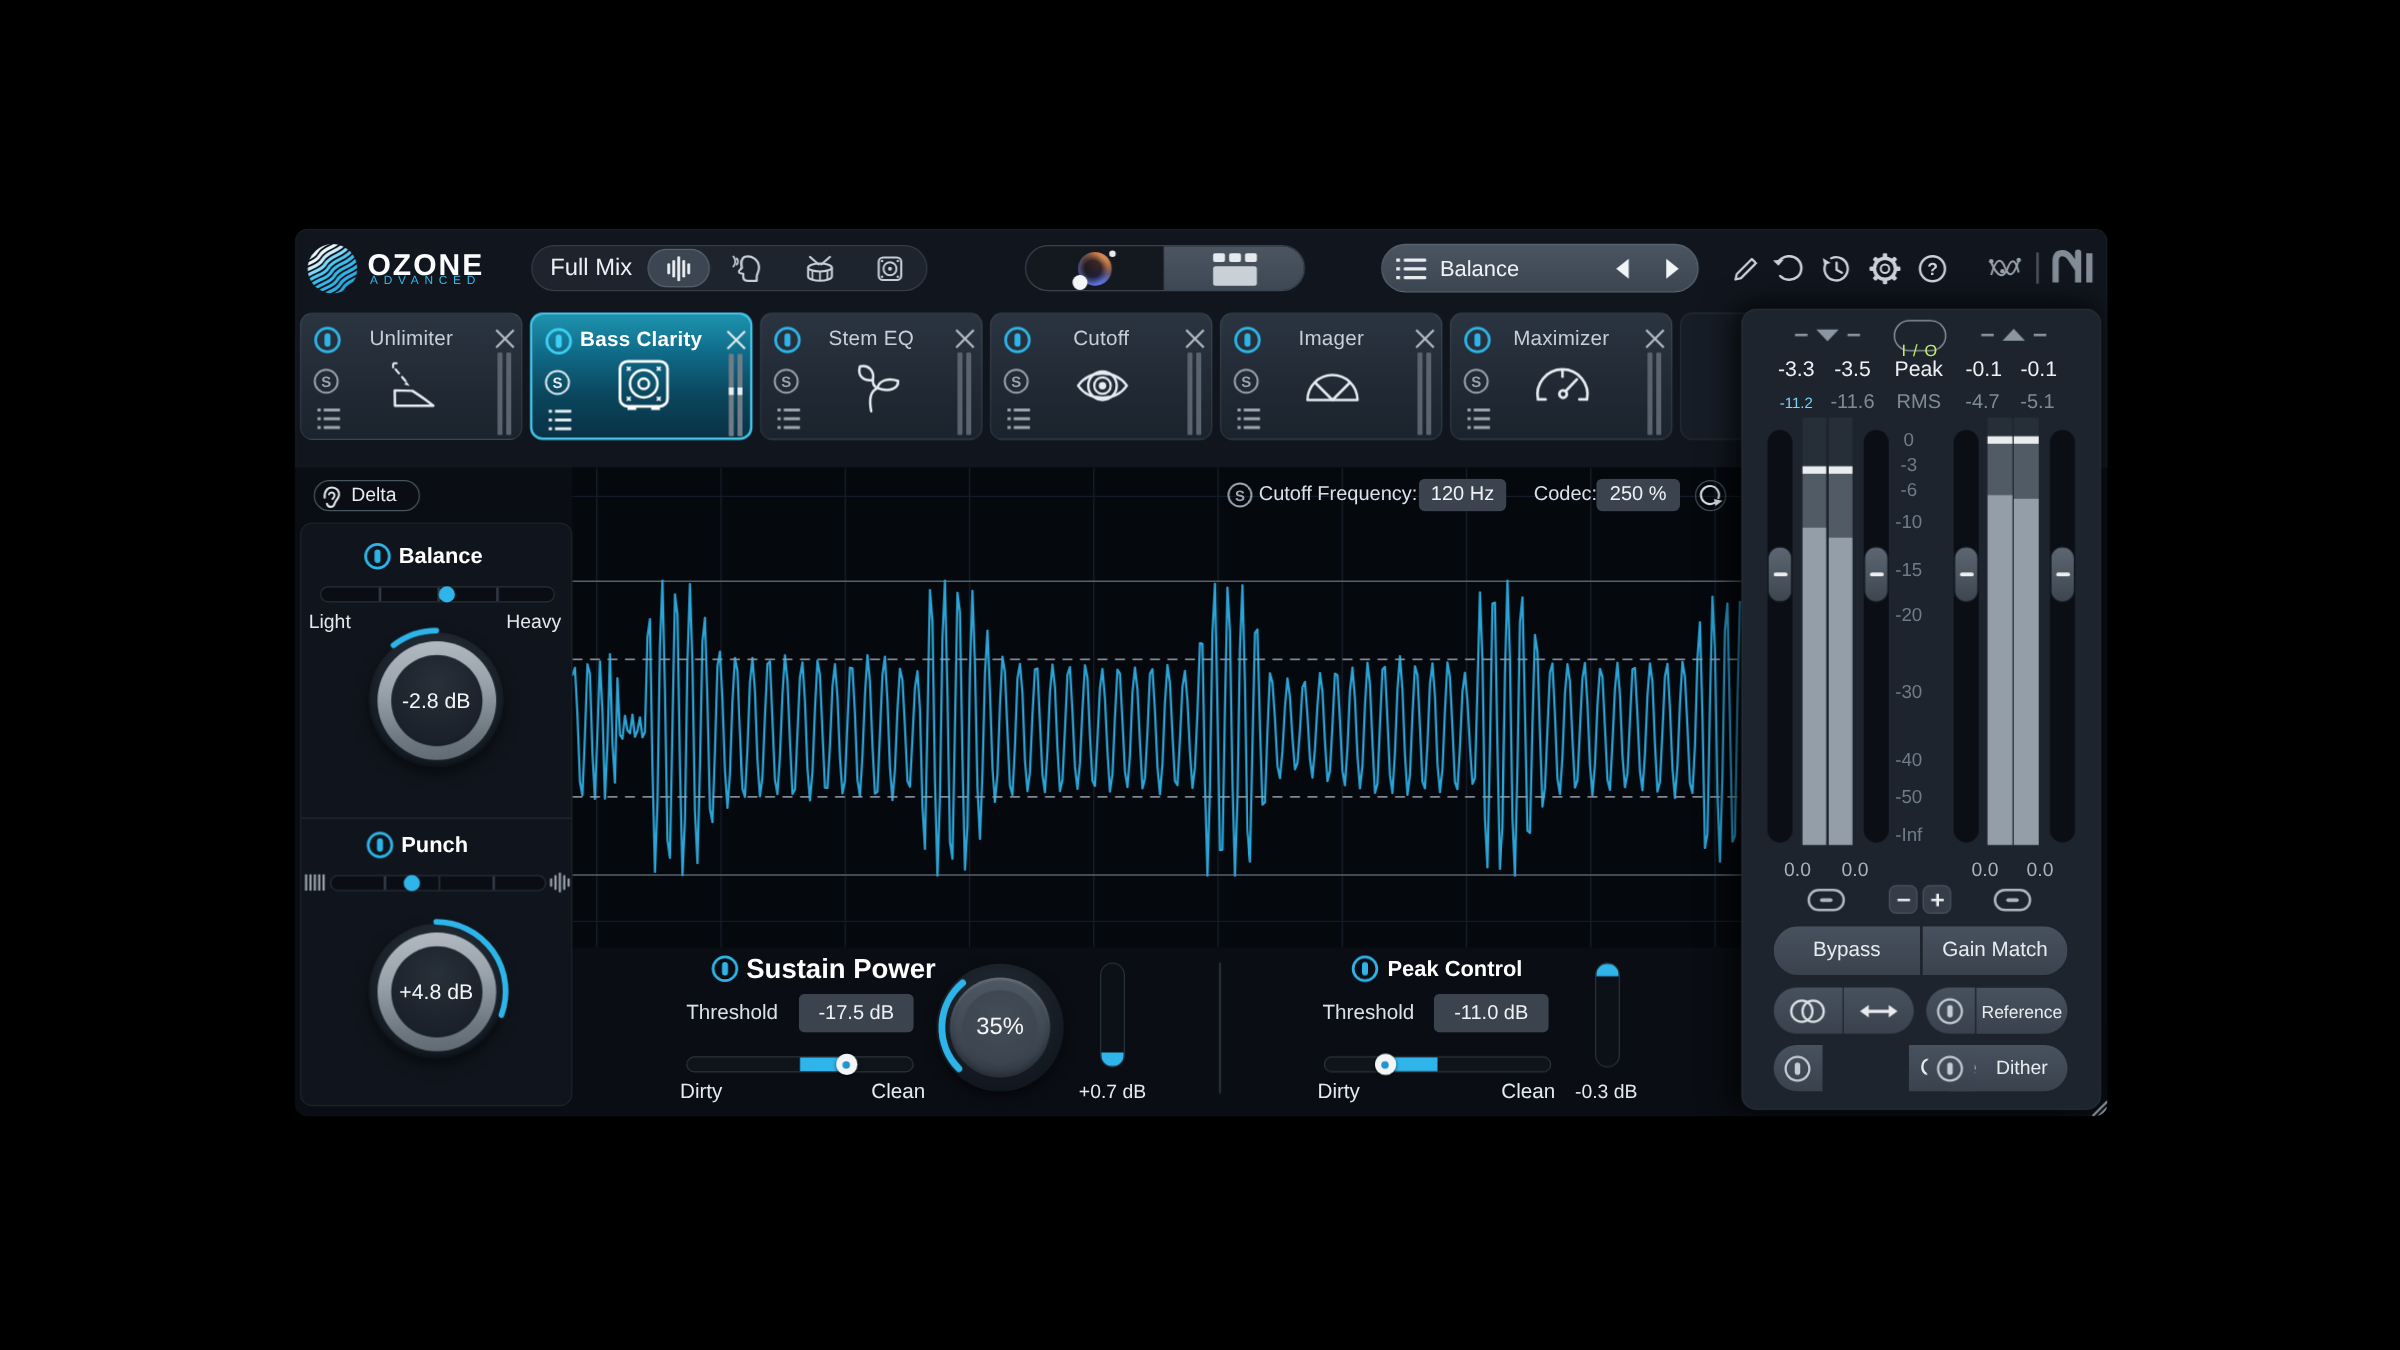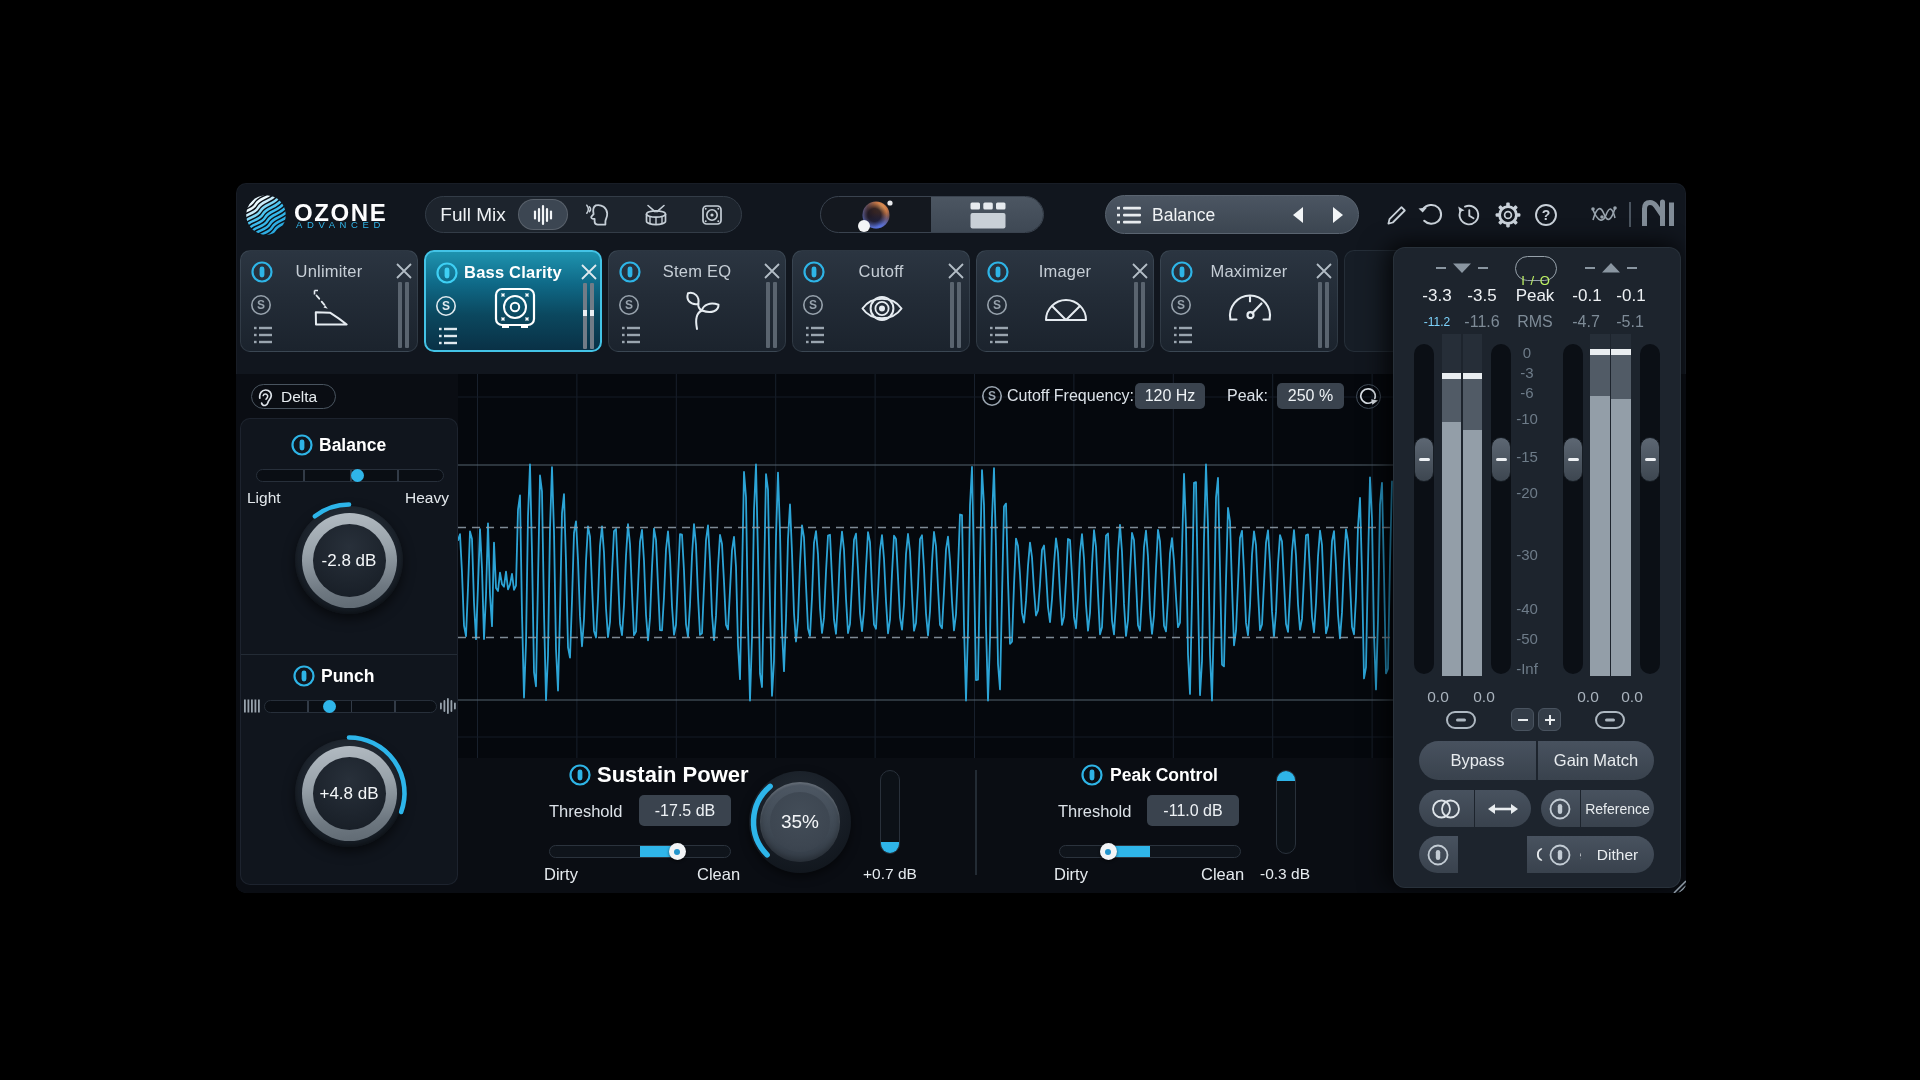--- a/index.html
+++ b/index.html
@@ -425,21 +425,21 @@
         <path d="M -5.2 1.2 C -5.8 -3.6 -3.2 -7 0.6 -7 C 4.4 -7 6.6 -4.2 6.2 -0.8 C 5.9 1.6 4.4 2.6 3.4 4.4 C 2.6 5.9 2.6 8 0.4 8.4 C -1.6 8.8 -3 7.6 -3.4 6" fill="none" stroke="#dde3e9" stroke-width="1.7" stroke-linecap="round"></path>
         <path d="M -1.8 -1.4 C -1.2 -3.4 1.6 -3.6 2.5 -1.6 C 3.2 -0.1 2.2 1 1 2.2" fill="none" stroke="#dde3e9" stroke-width="1.5" stroke-linecap="round"></path>
       </svg>
       <div class="txt cy" style="left:45px;top:213.5px;font-size:15.5px;color:#e6ebef">Delta</div>
       <svg width="24" height="24" viewBox="-12.0 -12.0 24 24" style="position:absolute;left:744.0px;top:201.0px">
         <circle r="9.2" fill="none" stroke="#9aa5b0" stroke-width="1.6"></circle>
         <text x="0" y="4.4" text-anchor="middle" font-family="Liberation Sans" font-size="12" font-weight="700" fill="#9aa5b0">S</text>
       </svg>
       <div class="txt cy" style="left:771px;top:213px;font-size:16px;color:#dce2e8">Cutoff Frequency:</div>
       <div class="vbox" style="left:899px;top:200px;width:70px;height:26px">120 Hz</div>
-      <div class="txt cy" style="left:991px;top:213px;font-size:16px;color:#dce2e8">Peak:</div>
+      <div class="txt cy" style="left:991px;top:213px;font-size:16px;color:#dce2e8">Codec:</div>
       <div class="vbox" style="left:1041px;top:200px;width:67px;height:26px">250 %</div>
       <div class="abs" style="left:1119.5px;top:200.5px;width:25px;height:25px;border-radius:50%;border:1.5px solid #434e5a"></div>
       <svg width="24" height="24" viewBox="-12.0 -12.0 24 24" style="position:absolute;left:1120.0px;top:201.0px">
         <path d="M 3.60 6.24 A 7.2 7.2 0 1 1 6.77 2.46" fill="none" stroke="#dde3e9" stroke-width="1.7" stroke-linecap="round"></path>
         <path d="M 3.2 3.2 L 10 4.6 L 4.4 8.8 Z" fill="#dde3e9"></path>
       </svg>
       <div class="abs" style="left:4px;top:235px;width:218px;height:467px;background:#10151d;border:1px solid rgba(150,170,195,.10);border-radius:10px"></div>
       <div class="abs" style="left:5px;top:471px;width:216px;height:1px;background:#232b35"></div>
       <svg width="26" height="26" viewBox="-13.0 -13.0 26 26" style="position:absolute;left:53.0px;top:249.0px">
         <circle r="9.5" fill="none" stroke="#2eb4e6" stroke-width="2.2"></circle>

